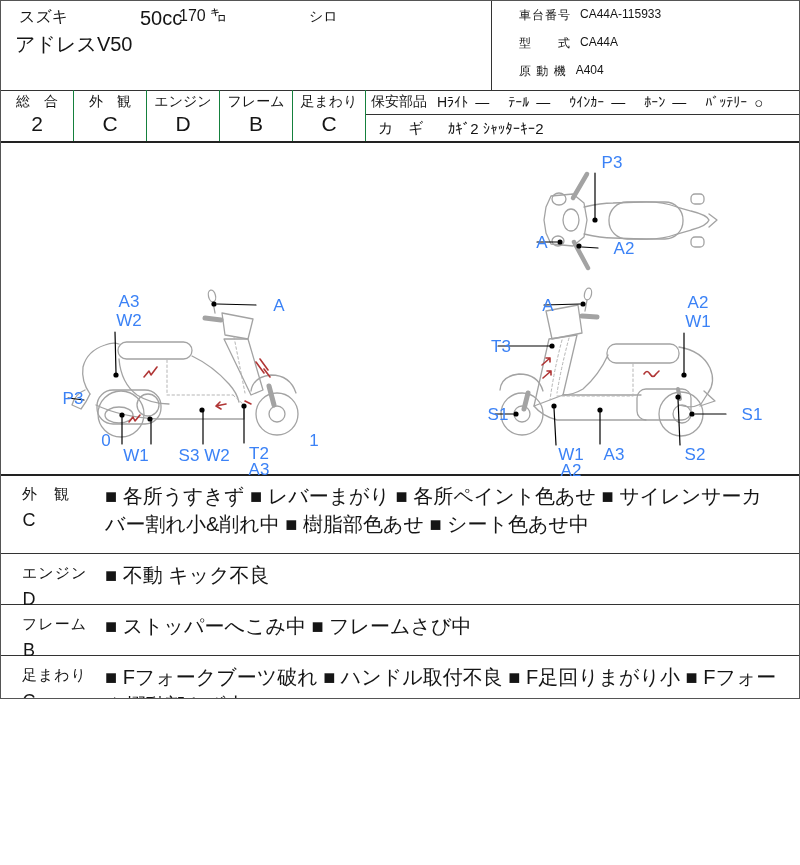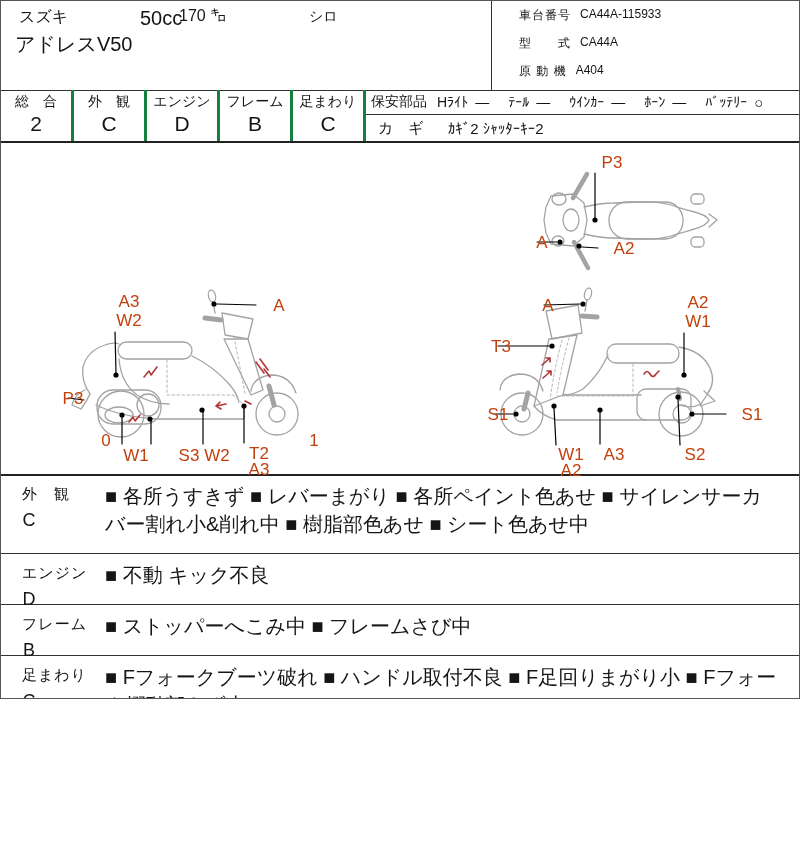--- a/index.html
+++ b/index.html
@@ -15,33 +15,33 @@
   .hdr-div{left:490px;top:0;height:89px;width:0;border-left:1px solid #333;}
   .maker{left:18px;top:6px;font-size:16px;}
   .disp{left:95px;top:6px;font-size:20px;margin-left:44px;}
   .mileage{left:178px;top:6px;font-size:16px;}
   .color{left:308px;top:7px;font-size:14px;}
   .model{left:14px;top:30px;font-size:20px;}
   .hfield{left:518px;font-size:12px;display:flex;gap:9px;white-space:nowrap;}
   .hfield .lbl{letter-spacing:1px;}
   
   .grade-row{left:0;top:89px;width:798px;height:51px;display:flex;}
-  .gcell{width:73px;box-sizing:border-box;border-right:3px solid #15803d;display:flex;flex-direction:column;align-items:center;}
+  .gcell{width:73px;box-sizing:border-box;border-right:1px solid #15803d;display:flex;flex-direction:column;align-items:center;}
   .gcell .glabel{font-size:14px;margin-top:3px;white-space:nowrap;}
   .gcell .gvalue{font-size:21px;margin-top:1px;}
   .safety{flex:1;display:flex;flex-direction:column;}
   .saf-r1{height:24px;border-bottom:1px solid #333;display:flex;align-items:center;padding-left:5px;font-size:14px;white-space:nowrap;}
   .saf-title{margin-right:10px;}
   .saf-items{display:flex;gap:19px;}
   .saf-item{display:flex;gap:7px;align-items:center;}
   .saf-circle{font-weight:bold;font-size:15px;}
   .saf-r2{flex:1;display:flex;align-items:center;padding-left:12px;font-size:15px;gap:24px;white-space:nowrap;}
   
   .diagram{left:0;top:140px;width:798px;height:335px;box-sizing:border-box;border-top:2px solid #222;border-bottom:2px solid #222;}
-  .dl{position:absolute;transform:translate(-50%,-50%);font-size:17px;color:#c2410c;white-space:nowrap;line-height:1;padding-left:28px;}
+  .dl{position:absolute;transform:translate(-50%,-50%);font-size:17px;color:#3b82f6;white-space:nowrap;line-height:1;padding-left:28px;}
   
   .sec{left:0;width:798px;box-sizing:border-box;display:flex;}
   .sec-left{width:100px;flex:0 0 100px;}
   .sec-label{font-size:15px;padding:9px 0 0 21px;letter-spacing:1px;white-space:nowrap;}
   .sec-grade{font-size:18px;text-align:center;width:56px;margin-top:6px;}
   .sec-notes{flex:1;font-size:20px;line-height:28px;padding:6px 22px 0 4px;}
   .b1{border-bottom:1px solid #333;}
   .b3{border-bottom:3px solid #222;}
 </style>
 </head>

